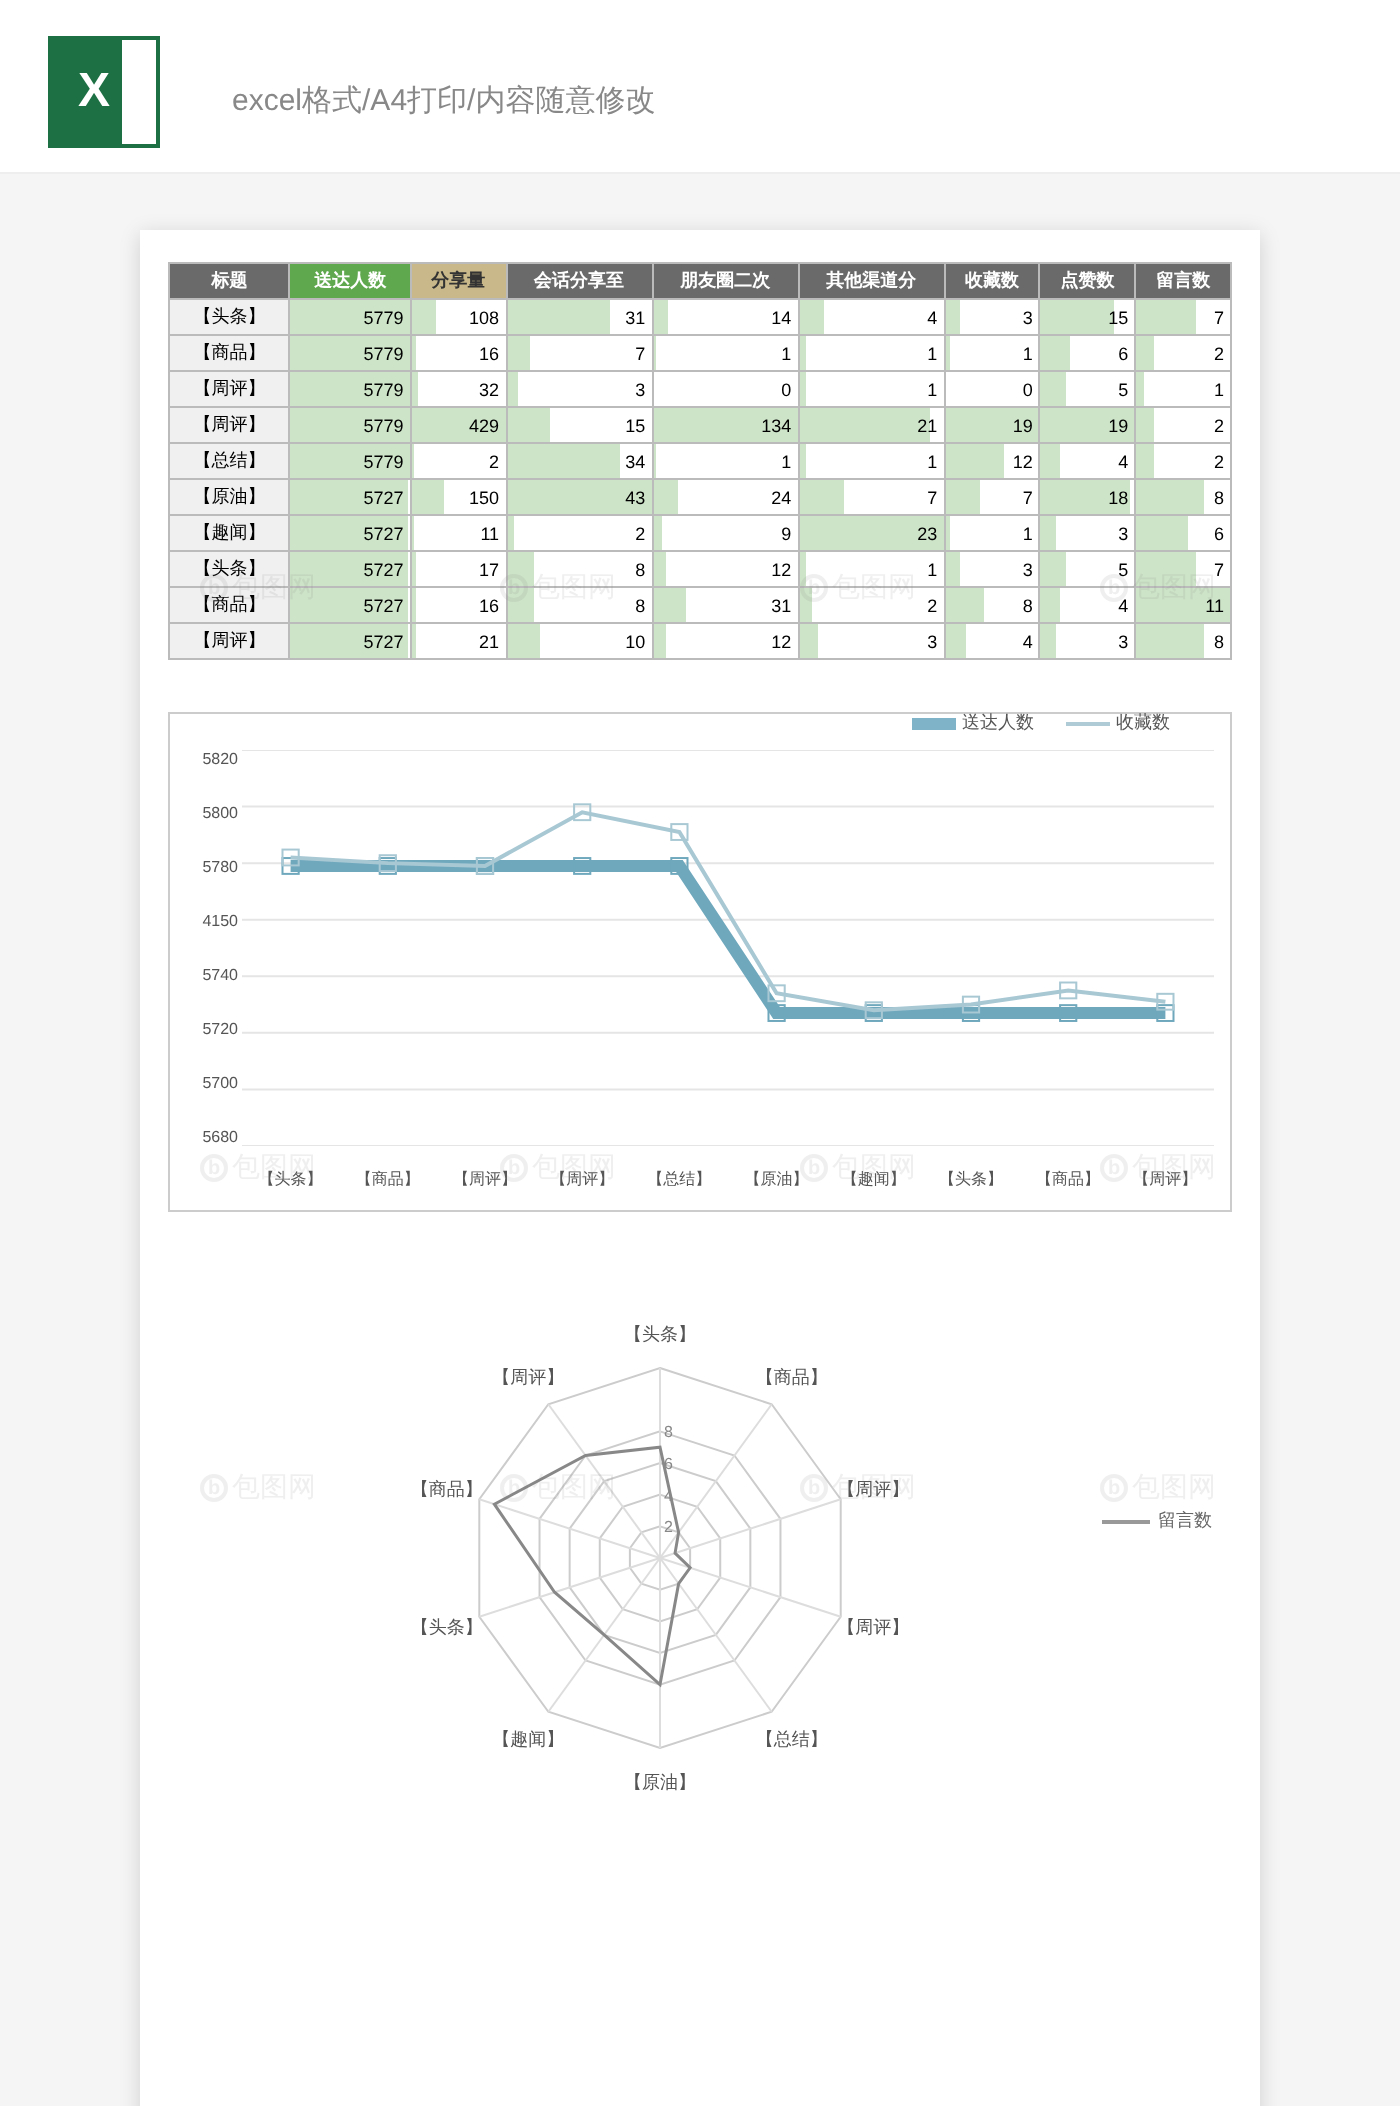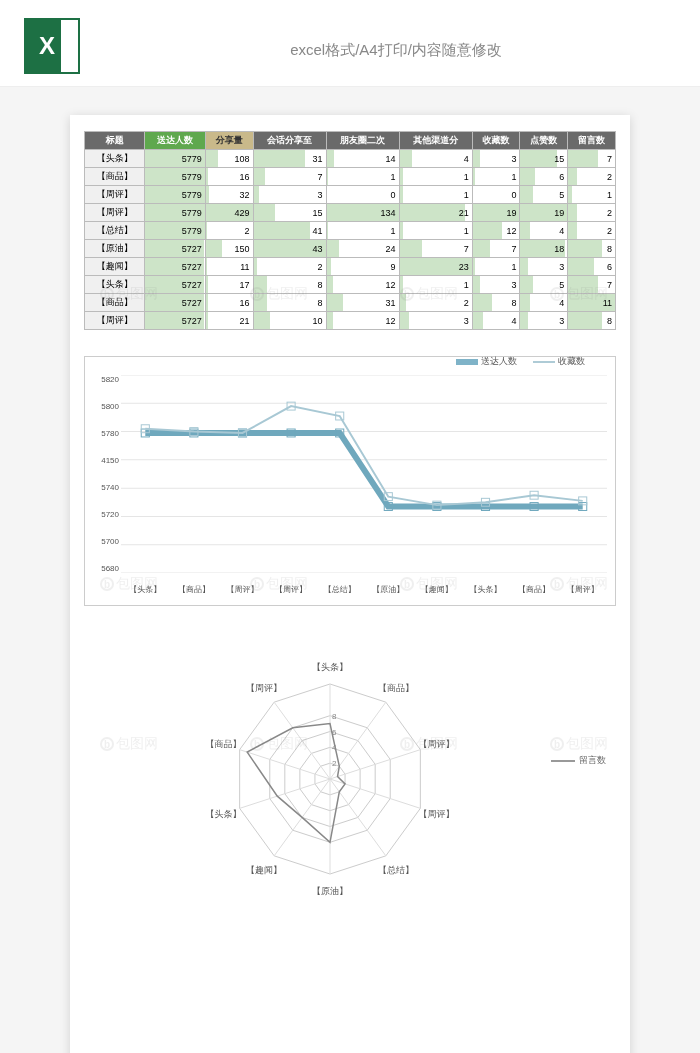--- a/index.html
+++ b/index.html
@@ -54,21 +54,20 @@
     letter-spacing: 2px;
     border-left: 4px solid #ccc;
     padding-left: 14px;
     line-height: 1;
   }
   .header-sub {
     font-size: 15px;
     color: #888;
     margin-top: 8px;
     padding-left: 18px;
-    text-align: center;
   }
   .page {
     background: #fff;
     margin: 28px auto 0 auto;
     width: 560px;
     height: 1008px;
     box-shadow: 0 2px 10px rgba(0,0,0,0.15);
     padding: 16px 14px;
     position: relative;
   }
@@ -266,21 +265,21 @@
           <td><span class="bar" style="width: 100%;"></span><span class="val">134</span></td>
           <td><span class="bar" style="width: 91.3043%;"></span><span class="val">21</span></td>
           <td><span class="bar" style="width: 100%;"></span><span class="val">19</span></td>
           <td><span class="bar" style="width: 100%;"></span><span class="val">19</span></td>
           <td><span class="bar" style="width: 18.1818%;"></span><span class="val">2</span></td>
         </tr>
         <tr>
           <td class="label">【总结】</td>
           <td><span class="bar" style="width: 100%;"></span><span class="val">5779</span></td>
           <td><span class="bar" style="width: 0.4662%;"></span><span class="val">2</span></td>
-          <td><span class="bar" style="width: 79.0698%;"></span><span class="val">41</span></td>
+          <td><span class="bar" style="width: 79.0698%;"></span><span class="val">34</span></td>
           <td><span class="bar" style="width: 0.746269%;"></span><span class="val">1</span></td>
           <td><span class="bar" style="width: 4.34783%;"></span><span class="val">1</span></td>
           <td><span class="bar" style="width: 63.1579%;"></span><span class="val">12</span></td>
           <td><span class="bar" style="width: 21.0526%;"></span><span class="val">4</span></td>
           <td><span class="bar" style="width: 18.1818%;"></span><span class="val">2</span></td>
         </tr>
         <tr>
           <td class="label">【原油】</td>
           <td><span class="bar" style="width: 99.1002%;"></span><span class="val">5727</span></td>
           <td><span class="bar" style="width: 34.965%;"></span><span class="val">150</span></td>

